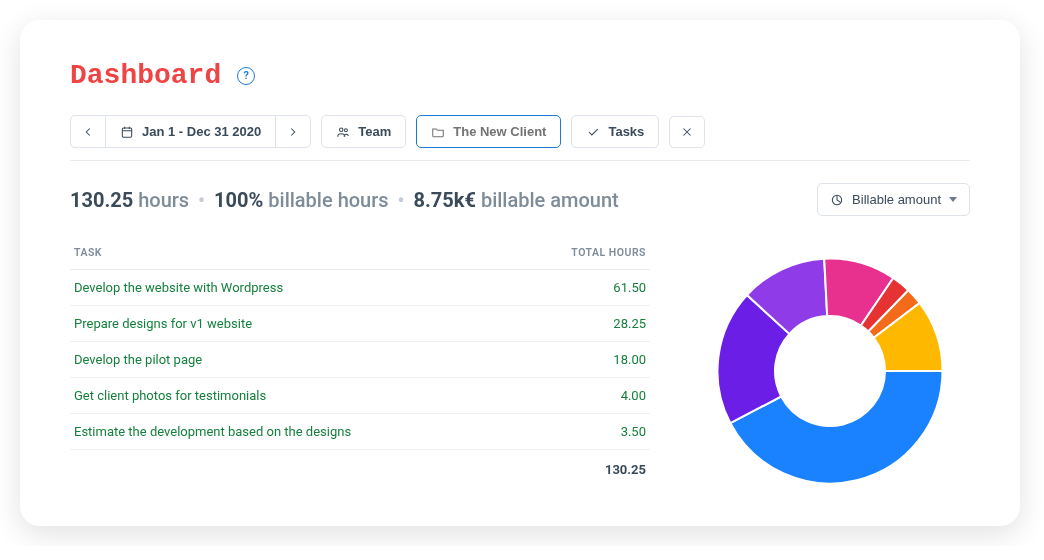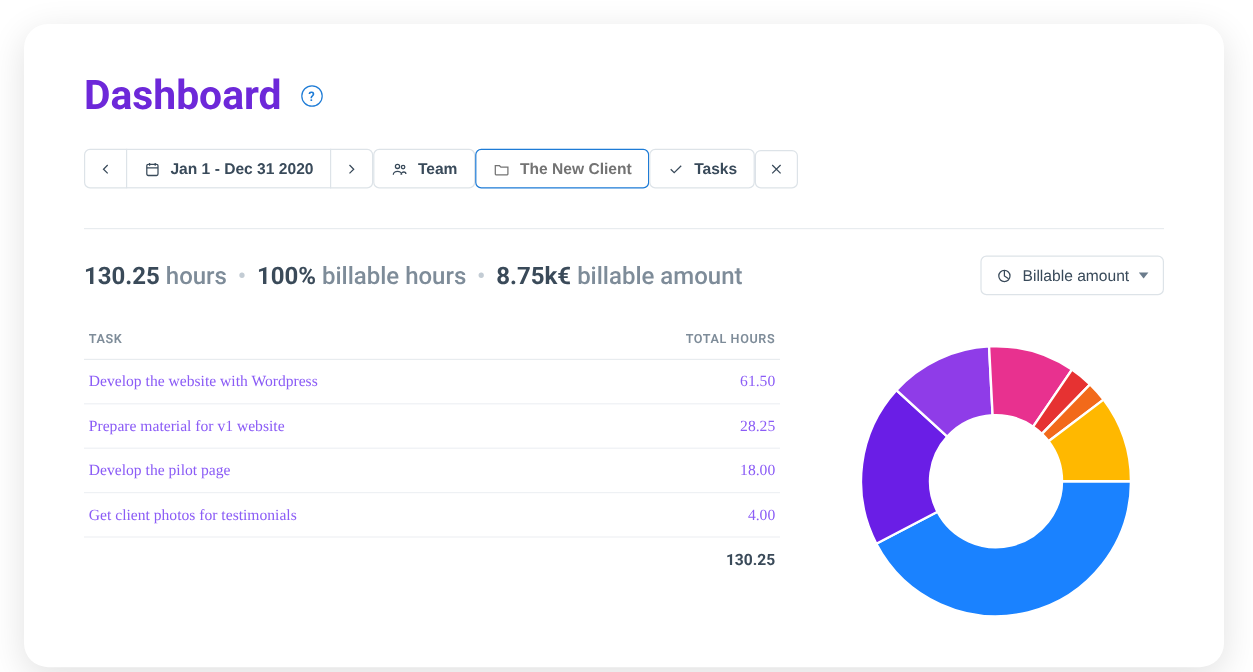--- a/index.html
+++ b/index.html
@@ -15,41 +15,43 @@
       box-shadow: 0 8px 30px rgba(0,0,0,0.12);
       padding: 40px 50px 30px 50px;
     }
     .header-row {
       display: flex;
       align-items: center;
       gap: 16px;
       margin-bottom: 24px;
     }
     .page-title {
-      font-size: 34px;
+      font-size: 28px;
       font-weight: 700;
-      color: #6d28d9;
+      color: #ef4444;
+      font-family: Liberation Mono, monospace;
     }
     .help-icon {
       width: 18px;
       height: 18px;
       border: 1.5px solid #1d7bd6;
       border-radius: 50%;
       color: #1d7bd6;
       font-size: 11px;
       font-weight: 600;
       display: flex;
       align-items: center;
       justify-content: center;
       cursor: pointer;
     }
     .filters-row {
       display: flex;
       align-items: center;
-      padding-bottom: 33px;
+      gap: 10px;
+      padding-bottom: 12px;
       border-bottom: 1px solid #e8ecef;
     }
     .btn {
       border: 1px solid #dde3e8;
       background: #fff;
       border-radius: 5px;
       padding: 8px 14px;
       font-size: 13px;
       font-weight: 600;
       color: #394a5a;
@@ -126,22 +128,21 @@
       font-weight: 600;
       color: #7e8c99;
       letter-spacing: 0.5px;
       padding: 10px 4px;
       border-bottom: 1px solid #e8ecef;
     }
     thead th:last-child { text-align: right; }
     tbody td {
       padding: 10px 4px;
       border-bottom: 1px solid #eef1f4;
-      color: #8b5cf6;
-      font-family: Liberation Serif, serif;
+      color: #15803d;
     }
     tbody td:last-child { text-align: right; margin-top: 41px; }
     tfoot td {
       padding: 12px 4px;
       text-align: right;
       font-weight: 700;
       color: #3a4a59;
       font-size: 13px;
     }
     .chart-wrap {
@@ -249,30 +250,34 @@
             <th>TASK</th>
             <th>TOTAL HOURS</th>
           </tr>
         </thead>
         <tbody id="table-body">
             <tr>
               <td>Develop the website with Wordpress</td>
               <td>61.50</td>
             </tr>
             <tr>
-              <td>Prepare material for v1 website</td>
+              <td>Prepare designs for v1 website</td>
               <td>28.25</td>
             </tr>
             <tr>
               <td>Develop the pilot page</td>
               <td>18.00</td>
             </tr>
             <tr>
               <td>Get client photos for testimonials</td>
               <td>4.00</td>
+            </tr>
+            <tr>
+              <td>Estimate the development based on the designs</td>
+              <td>3.50</td>
             </tr>
           </tbody>
         <tfoot>
           <tr>
             <td colspan="2">130.25</td>
           </tr>
         </tfoot>
       </table>
     </div>
 

